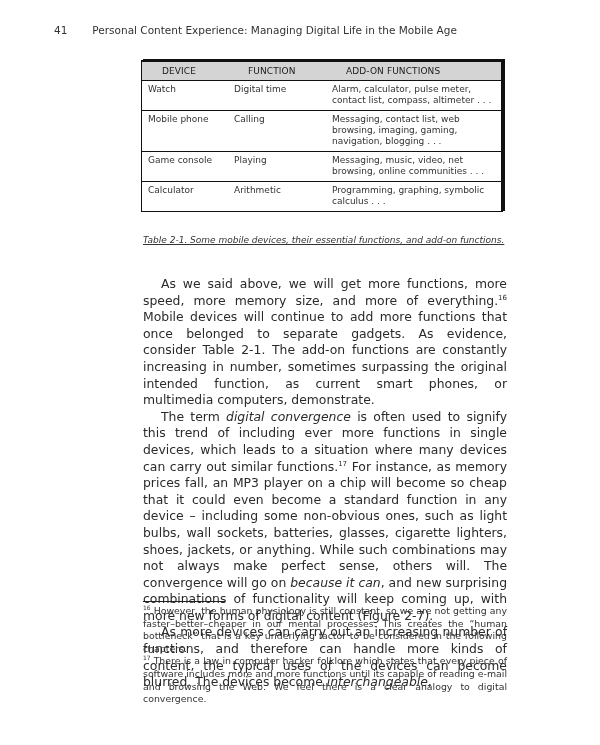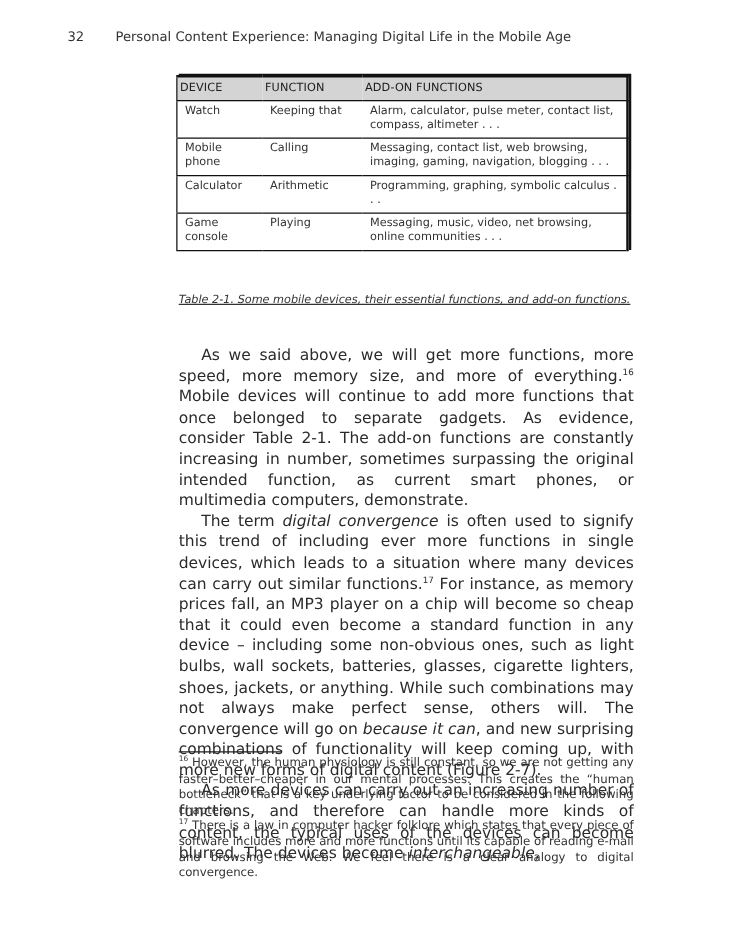--- a/index.html
+++ b/index.html
@@ -42,21 +42,21 @@
       box-shadow: 2px -1px 0 #111;
       border-top: 2px solid #111;
       border-right: 2px solid #111;
     }
     table.devices th {
       background: #d4d4d4;
       text-align: left;
       font-weight: normal;
       font-size: 9px;
       letter-spacing: 0.1px;
-      padding: 4px 6px 3px 2px;
+      padding: 4px 6px 3px 20px;
       color: #1a1a1a;
       border-bottom: 1.5px solid #111;
     }
     table.devices td {
       padding: 3px 6px 4px 6px;
       vertical-align: top;
       color: #333;
       border-bottom: 1.5px solid #111;
     }
     table.devices tr:last-child td { border-bottom: 1px solid #111; }
@@ -114,53 +114,53 @@
       font-size: 6px;
       line-height: 0;
       vertical-align: 4px;
       margin-right: 3px;
     }
   </style>
 </head>
 <body>
 
 <div class="running-head">
-  <span class="page-num">32</span>
+  <span class="page-num">41</span>
   <span>Personal Content Experience: Managing Digital Life in the Mobile Age</span>
 </div>
 
 <div class="table-wrap">
   <table class="devices">
     <thead>
       <tr>
         <th class="col-device">DEVICE</th>
         <th class="col-function">FUNCTION</th>
         <th>ADD-ON FUNCTIONS</th>
       </tr>
     </thead>
     <tbody>
       <tr>
         <td>Watch</td>
-        <td>Keeping that</td>
+        <td>Digital time</td>
         <td>Alarm, calculator, pulse meter, contact list, compass, altimeter . . .</td>
       </tr>
       <tr>
         <td>Mobile phone</td>
         <td>Calling</td>
         <td>Messaging, contact list, web browsing, imaging, gaming, navigation, blogging . . .</td>
       </tr>
       <tr>
+        <td>Game console</td>
+        <td>Playing</td>
+        <td>Messaging, music, video, net browsing, online communities . . .</td>
+      </tr>
+      <tr>
         <td>Calculator</td>
         <td>Arithmetic</td>
         <td>Programming, graphing, symbolic calculus . . .</td>
-      </tr>
-      <tr>
-        <td>Game console</td>
-        <td>Playing</td>
-        <td>Messaging, music, video, net browsing, online communities . . .</td>
       </tr>
     </tbody>
   </table>
 </div>
 
 <div class="caption">Table 2-1. Some mobile devices, their essential functions, and add-on functions.</div>
 
 <div class="body-text">
   <p><span>As we said above, we will get more functions, more speed, more memory size, and more of everything.</span><sup>16</sup><span> Mobile devices will continue to add more functions that once belonged to separate gadgets. As evidence, consider Table 2-1. The add-on functions are constantly increasing in number, sometimes surpassing the original intended function, as current smart phones, or multimedia computers, demonstrate.</span></p>
   <p><span>The term </span><em>digital convergence</em><span> is often used to signify this trend of including ever more functions in single devices, which leads to a situation where many devices can carry out similar functions.</span><sup>17</sup><span> For instance, as memory prices fall, an MP3 player on a chip will become so cheap that it could even become a standard function in any device – including some non-obvious ones, such as light bulbs, wall sockets, batteries, glasses, cigarette lighters, shoes, jackets, or anything. While such combinations may not always make perfect sense, others will. The convergence will go on </span><em>because it can</em><span>, and new surprising combinations of functionality will keep coming up, with more new forms of digital content (Figure 2-7).</span></p>

